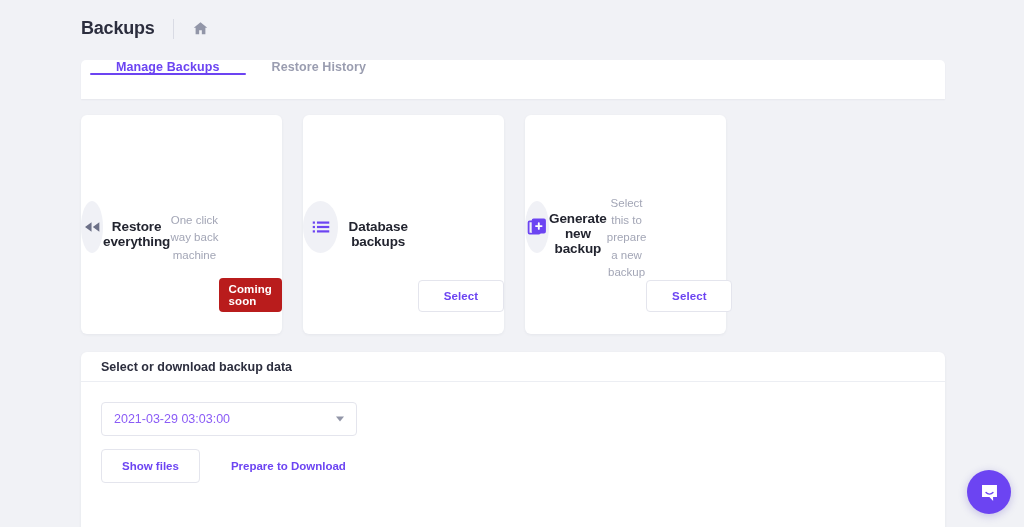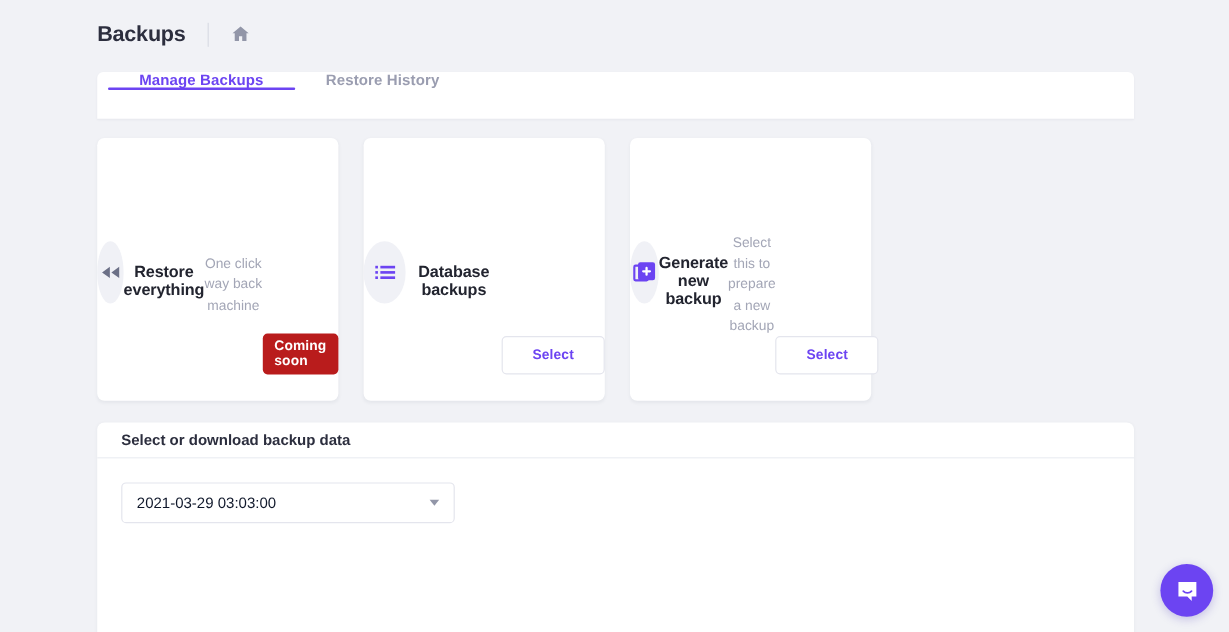--- a/index.html
+++ b/index.html
@@ -120,26 +120,26 @@
   }
   .panel-head {
     height: 30px; display: flex; align-items: center;
     padding-left: 20px;
     border-bottom: 1px solid #eceef3;
     font-size: 12.5px; font-weight: bold; color: #2c2e3e;
   }
   .panel-body { padding: 20px; }
   .select-box {
     position: relative;
-    width: 278px; height: 34px;
+    width: 256px; height: 34px;
     border: 1px solid #e4e5ed; border-radius: 4px;
     background: #ffffff;
     display: flex; align-items: center;
     padding: 0 12px;
-    font-size: 12.5px; color: #0f172a;
+    font-size: 12.5px; color: #8b5cf6;
     cursor: pointer;
   }
   .caret {
     position: absolute; right: 12px; top: 50%;
     transform: translateY(-50%);
     width: 0; height: 0;
     border-left: 4.5px solid transparent;
     border-right: 4.5px solid transparent;
     border-top: 5px solid #9296a8;
   }
@@ -236,20 +236,24 @@
   </div>
 </div>
 
 <div class="data-panel">
   <div class="panel-head">Select or download backup data</div>
   <div class="panel-body">
     <div class="select-box">
       <span>2021-03-29 03:03:00</span>
       <span class="caret"></span>
     </div>
+    <div class="panel-actions">
+      <button class="btn-showfiles">Show files</button>
+      <a class="link-prepare">Prepare to Download</a>
+    </div>
   </div>
 </div>
 
 <div class="chat-launcher">
   <svg viewBox="0 0 24 24" width="23" height="23">
     <path d="M4 4h16v13.2h-4.6L20 21.6V4z" fill="none"></path>
     <path d="M4.2 4.2h15.6v12.6h-4.1l.1 4-3.9-4H4.2V4.2z" fill="#ffffff"></path>
     <path d="M8.4 12.1c1.9 2.1 5.3 2.1 7.2 0" stroke="#6c44f2" stroke-width="1.5" fill="none" stroke-linecap="round"></path>
   </svg>
 </div>

